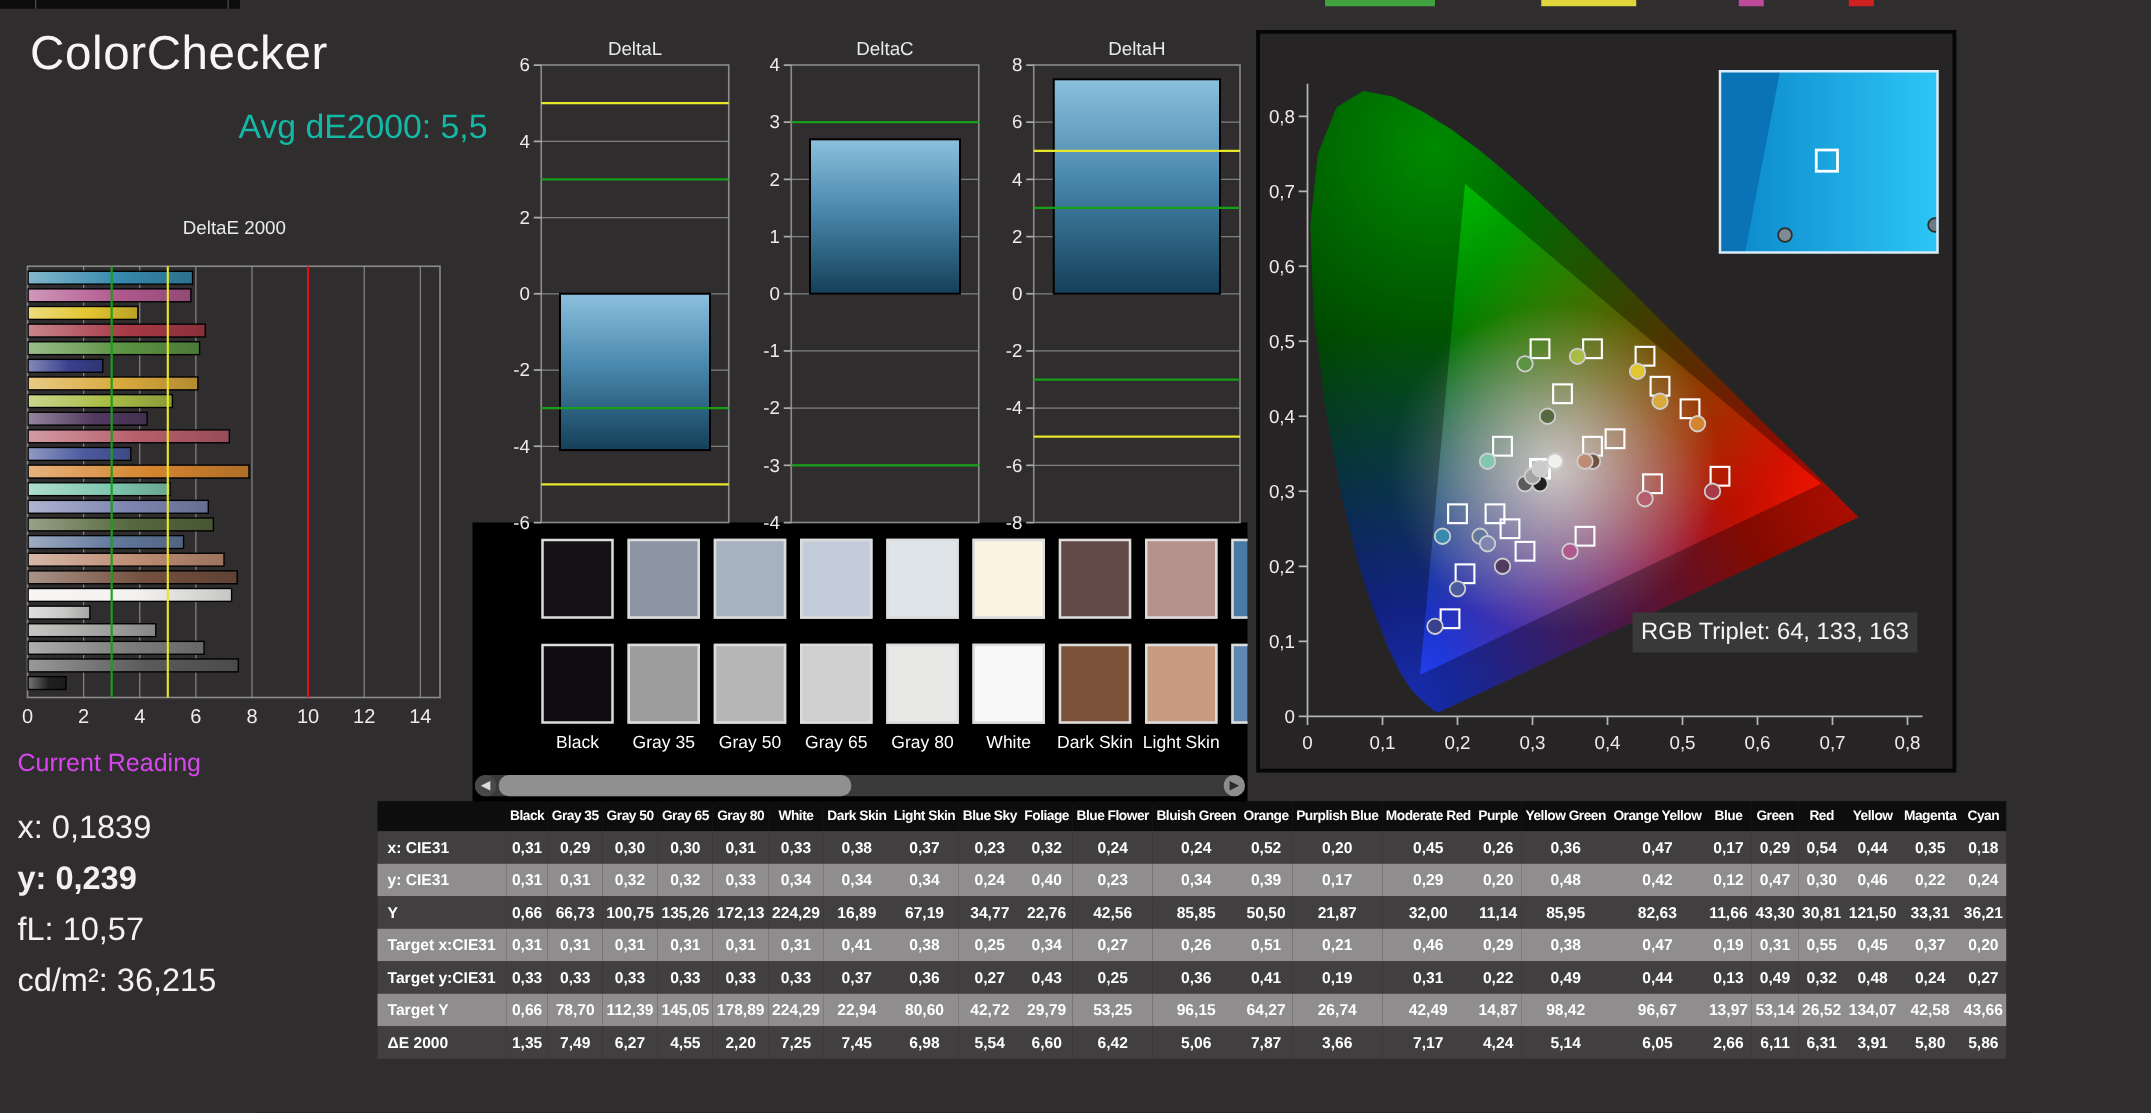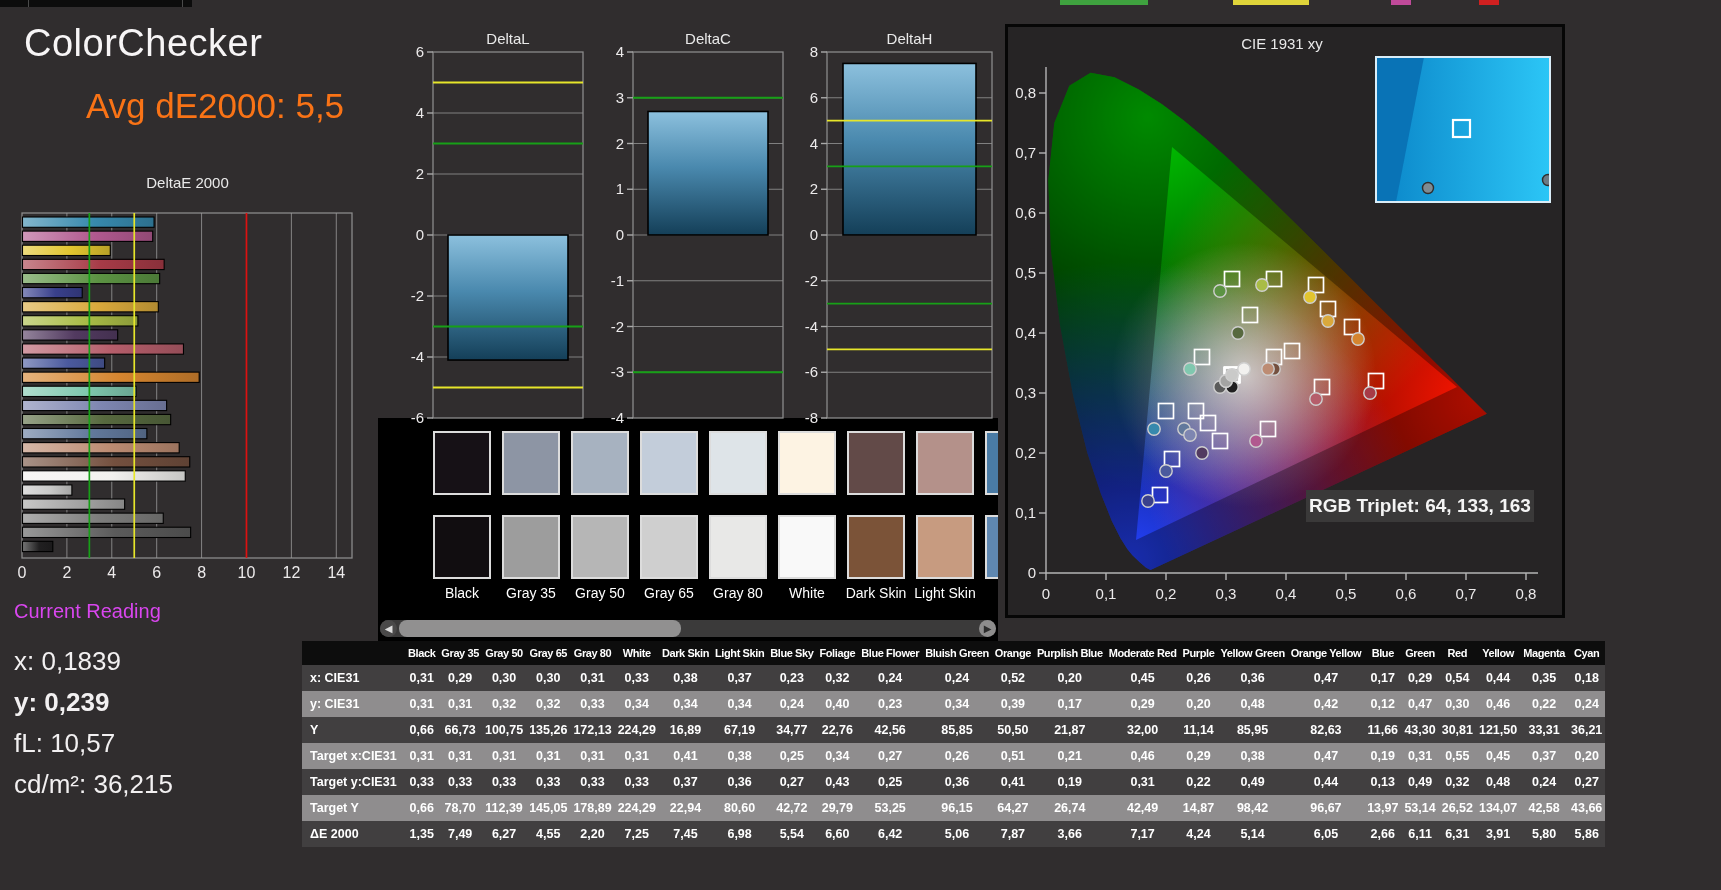--- a/index.html
+++ b/index.html
@@ -1,32 +1,32 @@
 <!DOCTYPE html>
 <html><head>
 <meta charset="utf-8">
 <style>
   html,body{margin:0;padding:0;background:#242122;}
   .stage{position:relative;width:1721px;height:890px;background:#302d2e;overflow:hidden;
          font-family:"Liberation Sans",sans-serif;color:#f2f2f2;}
   .abs{position:absolute;}
   .ctitle{font-size:15px;color:#e9e9e9;text-align:center;}
   .bigtitle{font-size:38px;color:#f7f5f6;letter-spacing:0.5px;}
-  .stat{font-size:35px;color:#f97316;text-align:center;}
+  .stat{font-size:27px;color:#14b8a6;text-align:right;}
   .cr-title{font-size:20px;color:#d946ef;}
   .cr-line{font-size:26px;color:#f2f0f1;}
   .swpanel{background:#000;overflow:hidden;}
   .sw{position:absolute;border:2px solid #dcdcdc;box-sizing:border-box;}
   .swlabel{position:absolute;font-size:14px;color:#fff;text-align:center;}
   .sbtrack{position:absolute;background:#3b3a3a;border-radius:9px;}
   .sbthumb{position:absolute;background:#919090;border-radius:8px;}
   .sbbtn{position:absolute;width:17px;height:17px;border-radius:9px;font-size:10px;line-height:17px;
          text-align:center;user-select:none;}
   .ciepanel{background:#262425;border:3px solid #060606;}
-  .rgbbox{position:absolute;background:#3a3939;color:#f4f4f4;font-size:19px;text-align:center;font-weight:bold;}
+  .rgbbox{position:absolute;background:#3a3939;color:#f4f4f4;font-size:19px;text-align:center;}
   table.dt{border-collapse:collapse;table-layout:auto;width:1113px;}
   table.dt th{background:#0d0d0d;color:#fff;font-size:11px;font-weight:bold;letter-spacing:-0.4px;
               padding:4px 3px;white-space:nowrap;height:16px;}
   table.dt td{font-size:12.5px;font-weight:bold;color:#fff;text-align:center;padding:4px 3px;
               white-space:nowrap;height:18px;}
   table.dt tr.dark td{background:#413f40;}
   table.dt tr.light td{background:#8f8d8e;}
   table.dt td.rl{text-align:left;padding-left:8px;min-width:92px;font-weight:bold;}
   svg text{font-family:"Liberation Sans",sans-serif;}
 </style>
@@ -365,21 +365,20 @@
         </linearGradient>
       </defs>
       <rect x="48" y="35.4375" width="133" height="171.5625" fill="url(#deltaHgrad)" stroke="#000" stroke-width="1.6"></rect>
       <line x1="32" y1="92.625" x2="197" y2="92.625" stroke="#e6e62a" stroke-width="1.8"></line>
       <line x1="32" y1="138.375" x2="197" y2="138.375" stroke="#17a017" stroke-width="1.8"></line>
       <line x1="32" y1="275.625" x2="197" y2="275.625" stroke="#17a017" stroke-width="1.8"></line>
       <line x1="32" y1="321.375" x2="197" y2="321.375" stroke="#e6e62a" stroke-width="1.8"></line>
     </svg>
 
   <div class="abs ciepanel" style="left:1005px;top:24px;width:554px;height:588px;">
-    <div class="abs ctitle" style="left:0;top:8px;width:548px;">CIE 1931 xy</div>
     <svg id="cie" class="abs" style="left:2px;top:26px;" width="546" height="554">
         <defs>
           <radialGradient id="gG" cx="138" cy="64" r="372" gradientUnits="userSpaceOnUse">
             <stop offset="0%" stop-color="#00cc00"></stop>
             <stop offset="100%" stop-color="#000"></stop>
           </radialGradient>
           <radialGradient id="gR" cx="468" cy="346" r="348" gradientUnits="userSpaceOnUse">
             <stop offset="0%" stop-color="#ff1500"></stop>
             <stop offset="100%" stop-color="#000"></stop>
           </radialGradient>

